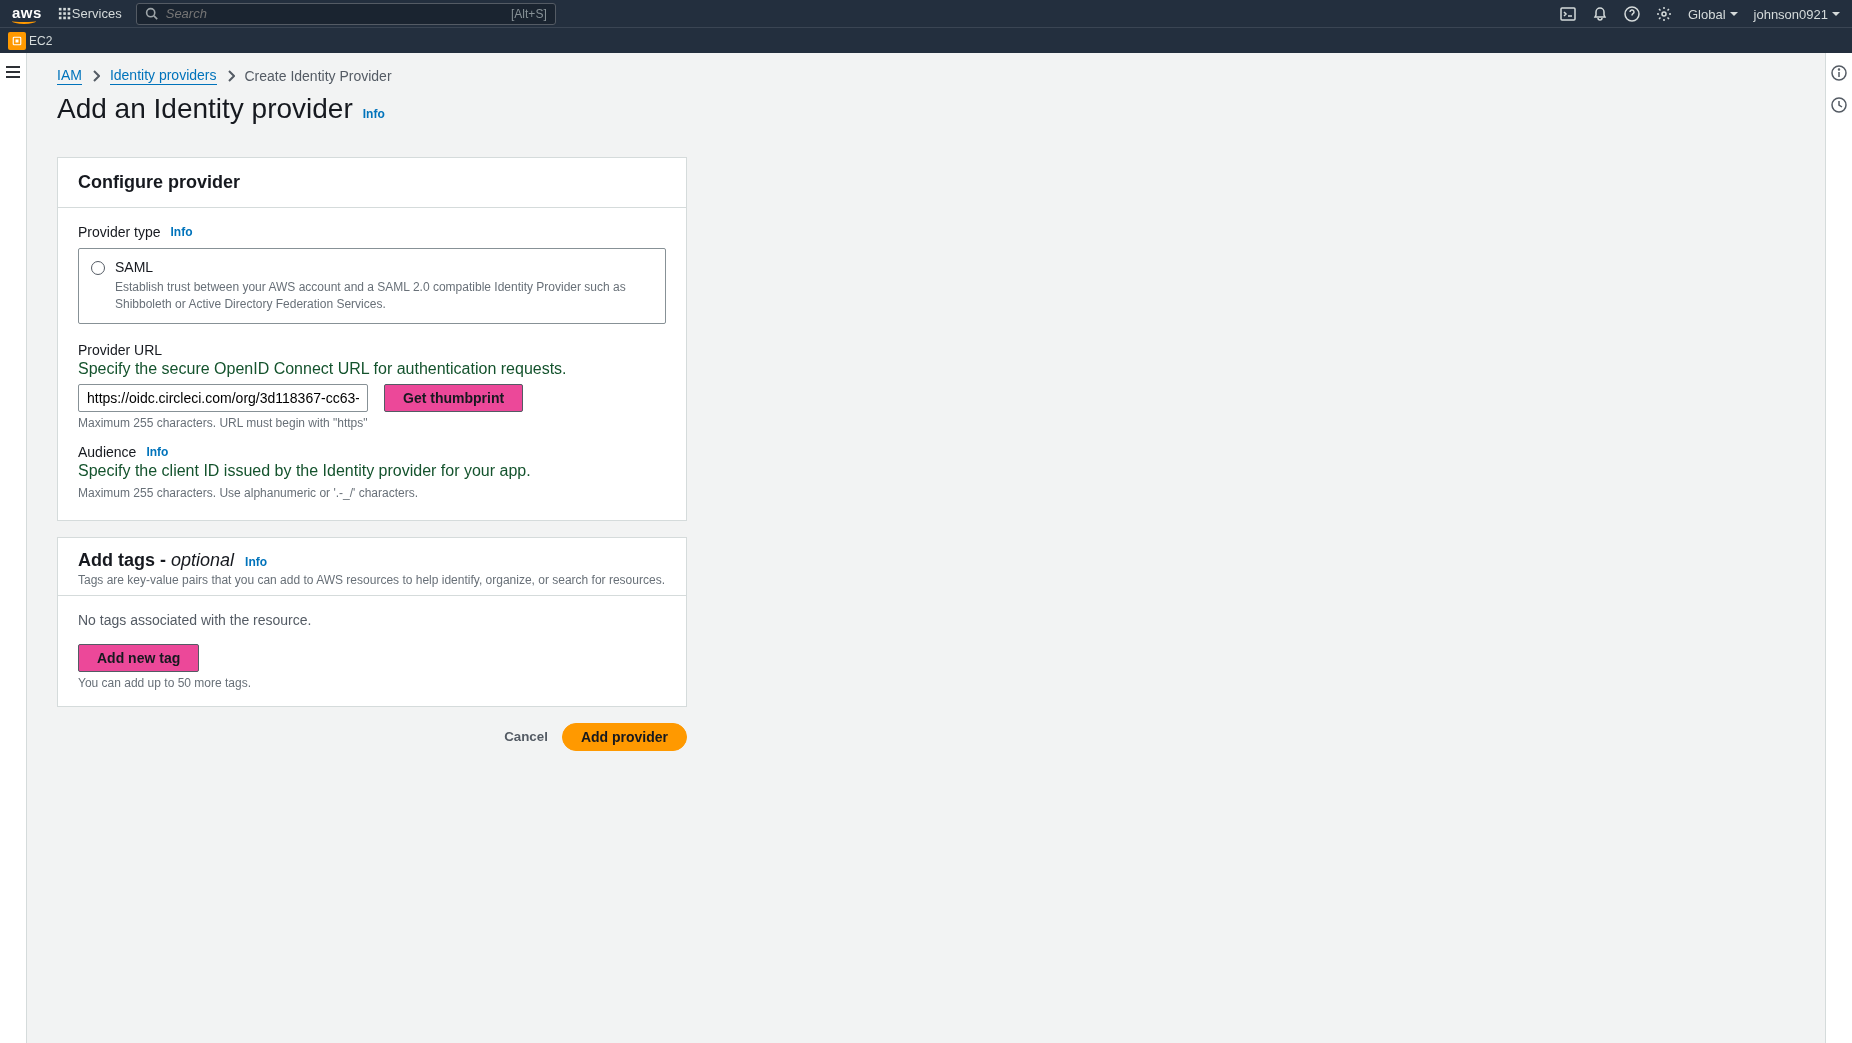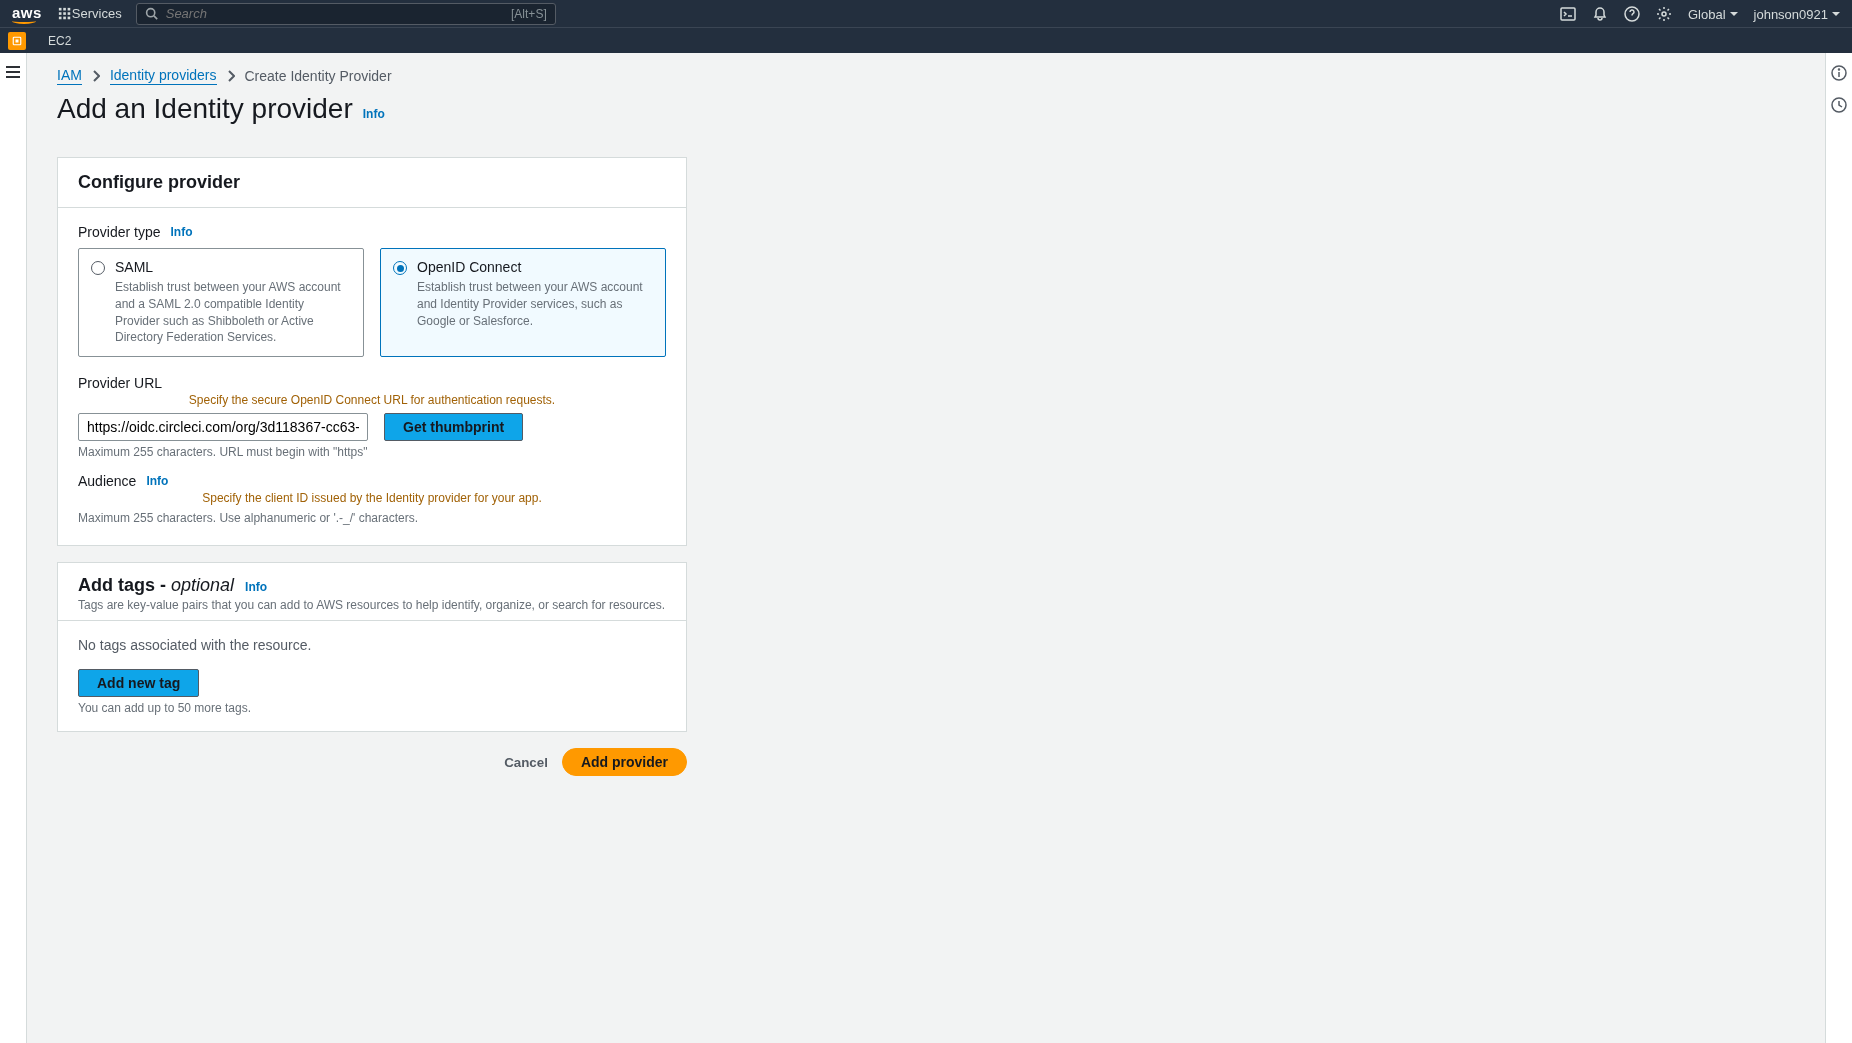--- a/index.html
+++ b/index.html
@@ -16,21 +16,21 @@
 .search-box input { background: transparent; border: none; color: #d5dbdb; font-style: italic; font-size: 13px; flex: 1; margin-left: 8px; outline: none; }
 .search-shortcut { color: #879196; font-size: 12px; }
 .nav-spacer { flex: 1; }
 .nav-icons { display: flex; align-items: flex-end; gap: 16px; }
 .nav-icon { width: 16px; height: 16px; cursor: pointer; color: #d5dbdb; }
 .nav-text { color: #d5dbdb; font-size: 13px; cursor: pointer; display: flex; align-items: center; gap: 4px; }
 .caret-down { width: 0; height: 0; border-left: 4px solid transparent; border-right: 4px solid transparent; border-top: 4px solid #d5dbdb; }
 
 
 .service-bar { background: #232f3e; height: 26px; display: flex; align-items: center; padding: 0 8px; border-top: 1px solid #3a4553; }
-.service-item { display: flex; align-items: center; gap: 22px; color: #d5dbdb; font-size: 12px; }
+.service-item { display: flex; align-items: center; gap: 3px; color: #d5dbdb; font-size: 12px; }
 .ec2-icon { width: 18px; height: 18px; background: #ff9900; border-radius: 2px; display: flex; align-items: center; justify-content: center; }
 .ec2-icon svg { width: 12px; height: 12px; }
 
 
 .layout { display: flex; height: calc(100vh - 53px); }
 .left-collapse { width: 27px; background: #fff; border-right: 1px solid #d5dbdb; display: flex; justify-content: center; padding-top: 12px; }
 .hamburger { width: 16px; height: 14px; cursor: pointer; }
 .right-collapse { width: 27px; background: #fff; border-left: 1px solid #d5dbdb; display: flex; flex-direction: column; align-items: center; padding-top: 12px; gap: 16px; }
 .main { flex: 1; padding: 14px 30px 30px 30px; overflow-y: auto; }
 
@@ -44,38 +44,38 @@
 .page-title { font-size: 28px; font-weight: 400; margin-bottom: 32px; display: flex; align-items: baseline; gap: 10px; }
 .info-link { color: #0073bb; font-size: 12px; font-weight: 700; cursor: pointer; }
 
 
 .panel { background: #fff; border: 1px solid #d5dbdb; width: 630px; margin-bottom: 16px; }
 .panel-header { padding: 14px 20px; border-bottom: 1px solid #d5dbdb; }
 .panel-header h2 { font-size: 18px; font-weight: 700; }
 .panel-body { padding: 16px 20px 20px 20px; }
 
 .field-label { font-size: 14px; color: #16191f; margin-bottom: 2px; display: flex; align-items: center; gap: 10px; }
-.field-hint { font-size: 12px; color: #a16207; margin-bottom: 6px; text-align: center; }
+.field-hint { font-size: 16px; color: #14532d; margin-bottom: 6px; }
 .field-constraint { font-size: 12px; color: #687078; margin-top: 4px; }
 
 
 .radio-row { display: flex; gap: 16px; margin-top: 8px; margin-bottom: 18px; }
 .radio-tile { flex: 1; border: 1px solid #879196; border-radius: 2px; padding: 10px 12px; display: flex; gap: 10px; cursor: pointer; }
 .radio-tile.selected { border: 1px solid #0073bb; background: #f1faff; }
 .radio-circle { width: 14px; height: 14px; border: 1px solid #545b64; border-radius: 50%; margin-top: 2px; flex-shrink: 0; display: flex; align-items: center; justify-content: center; }
 .radio-tile.selected .radio-circle { border-color: #0073bb; }
 .radio-dot { width: 7px; height: 7px; background: #0073bb; border-radius: 50%; }
 .radio-title { font-size: 14px; font-weight: 400; margin-bottom: 4px; }
 .radio-desc { font-size: 12px; color: #687078; line-height: 1.4; }
 
 
 .input-row { display: flex; gap: 16px; align-items: center; margin-top: 4px; }
 input.text-input { border: 1px solid #879196; border-radius: 2px; padding: 5px 8px; font-size: 14px; width: 290px; }
 input.text-input.wide { width: 445px; }
-.btn { border: 1px solid #545b64; background: #0ea5e9; padding: 5px 18px; font-size: 14px; font-weight: 700; border-radius: 2px; cursor: pointer; color: #16191f; }
+.btn { border: 1px solid #545b64; background: #ec4899; padding: 5px 18px; font-size: 14px; font-weight: 700; border-radius: 2px; cursor: pointer; color: #16191f; }
 .btn-primary { background: #ff9900; border-color: #ff9900; color: #16191f; border-radius: 14px; }
 .btn-link { background: transparent; border: none; font-weight: 700; cursor: pointer; color: #545b64; }
 
 .field-group { margin-bottom: 14px; }
 
 
 .tags-header { padding: 12px 20px 8px 20px; border-bottom: 1px solid #d5dbdb; }
 .tags-title { font-size: 18px; font-weight: 700; }
 .tags-title .optional { font-style: italic; font-weight: 400; }
 .tags-sub { font-size: 12px; color: #687078; margin-top: 2px; }
@@ -194,29 +194,20 @@
             <span class="info-link">Info</span>
           </div>
           <div class="radio-row">
             <div class="radio-tile">
               <div class="radio-circle"></div>
               <div>
                 <div class="radio-title">SAML</div>
                 <div class="radio-desc">Establish trust between your AWS account and a SAML 2.0 compatible Identity Provider such as Shibboleth or Active Directory Federation Services.</div>
               </div>
             </div>
-            <div class="radio-tile selected">
-              <div class="radio-circle">
-                  <div class="radio-dot"></div>
-                </div>
-              <div>
-                <div class="radio-title">OpenID Connect</div>
-                <div class="radio-desc">Establish trust between your AWS account and Identity Provider services, such as Google or Salesforce.</div>
-              </div>
-            </div>
           </div>
         </div>
 
         <div class="field-group">
           <div class="field-label">Provider URL</div>
           <div class="field-hint">Specify the secure OpenID Connect URL for authentication requests.</div>
           <div class="input-row">
             <input class="text-input" type="text" value="https://oidc.circleci.com/org/3d118367-cc63-4512-851" style="">
             <button class="btn">Get thumbprint</button>
           </div>

